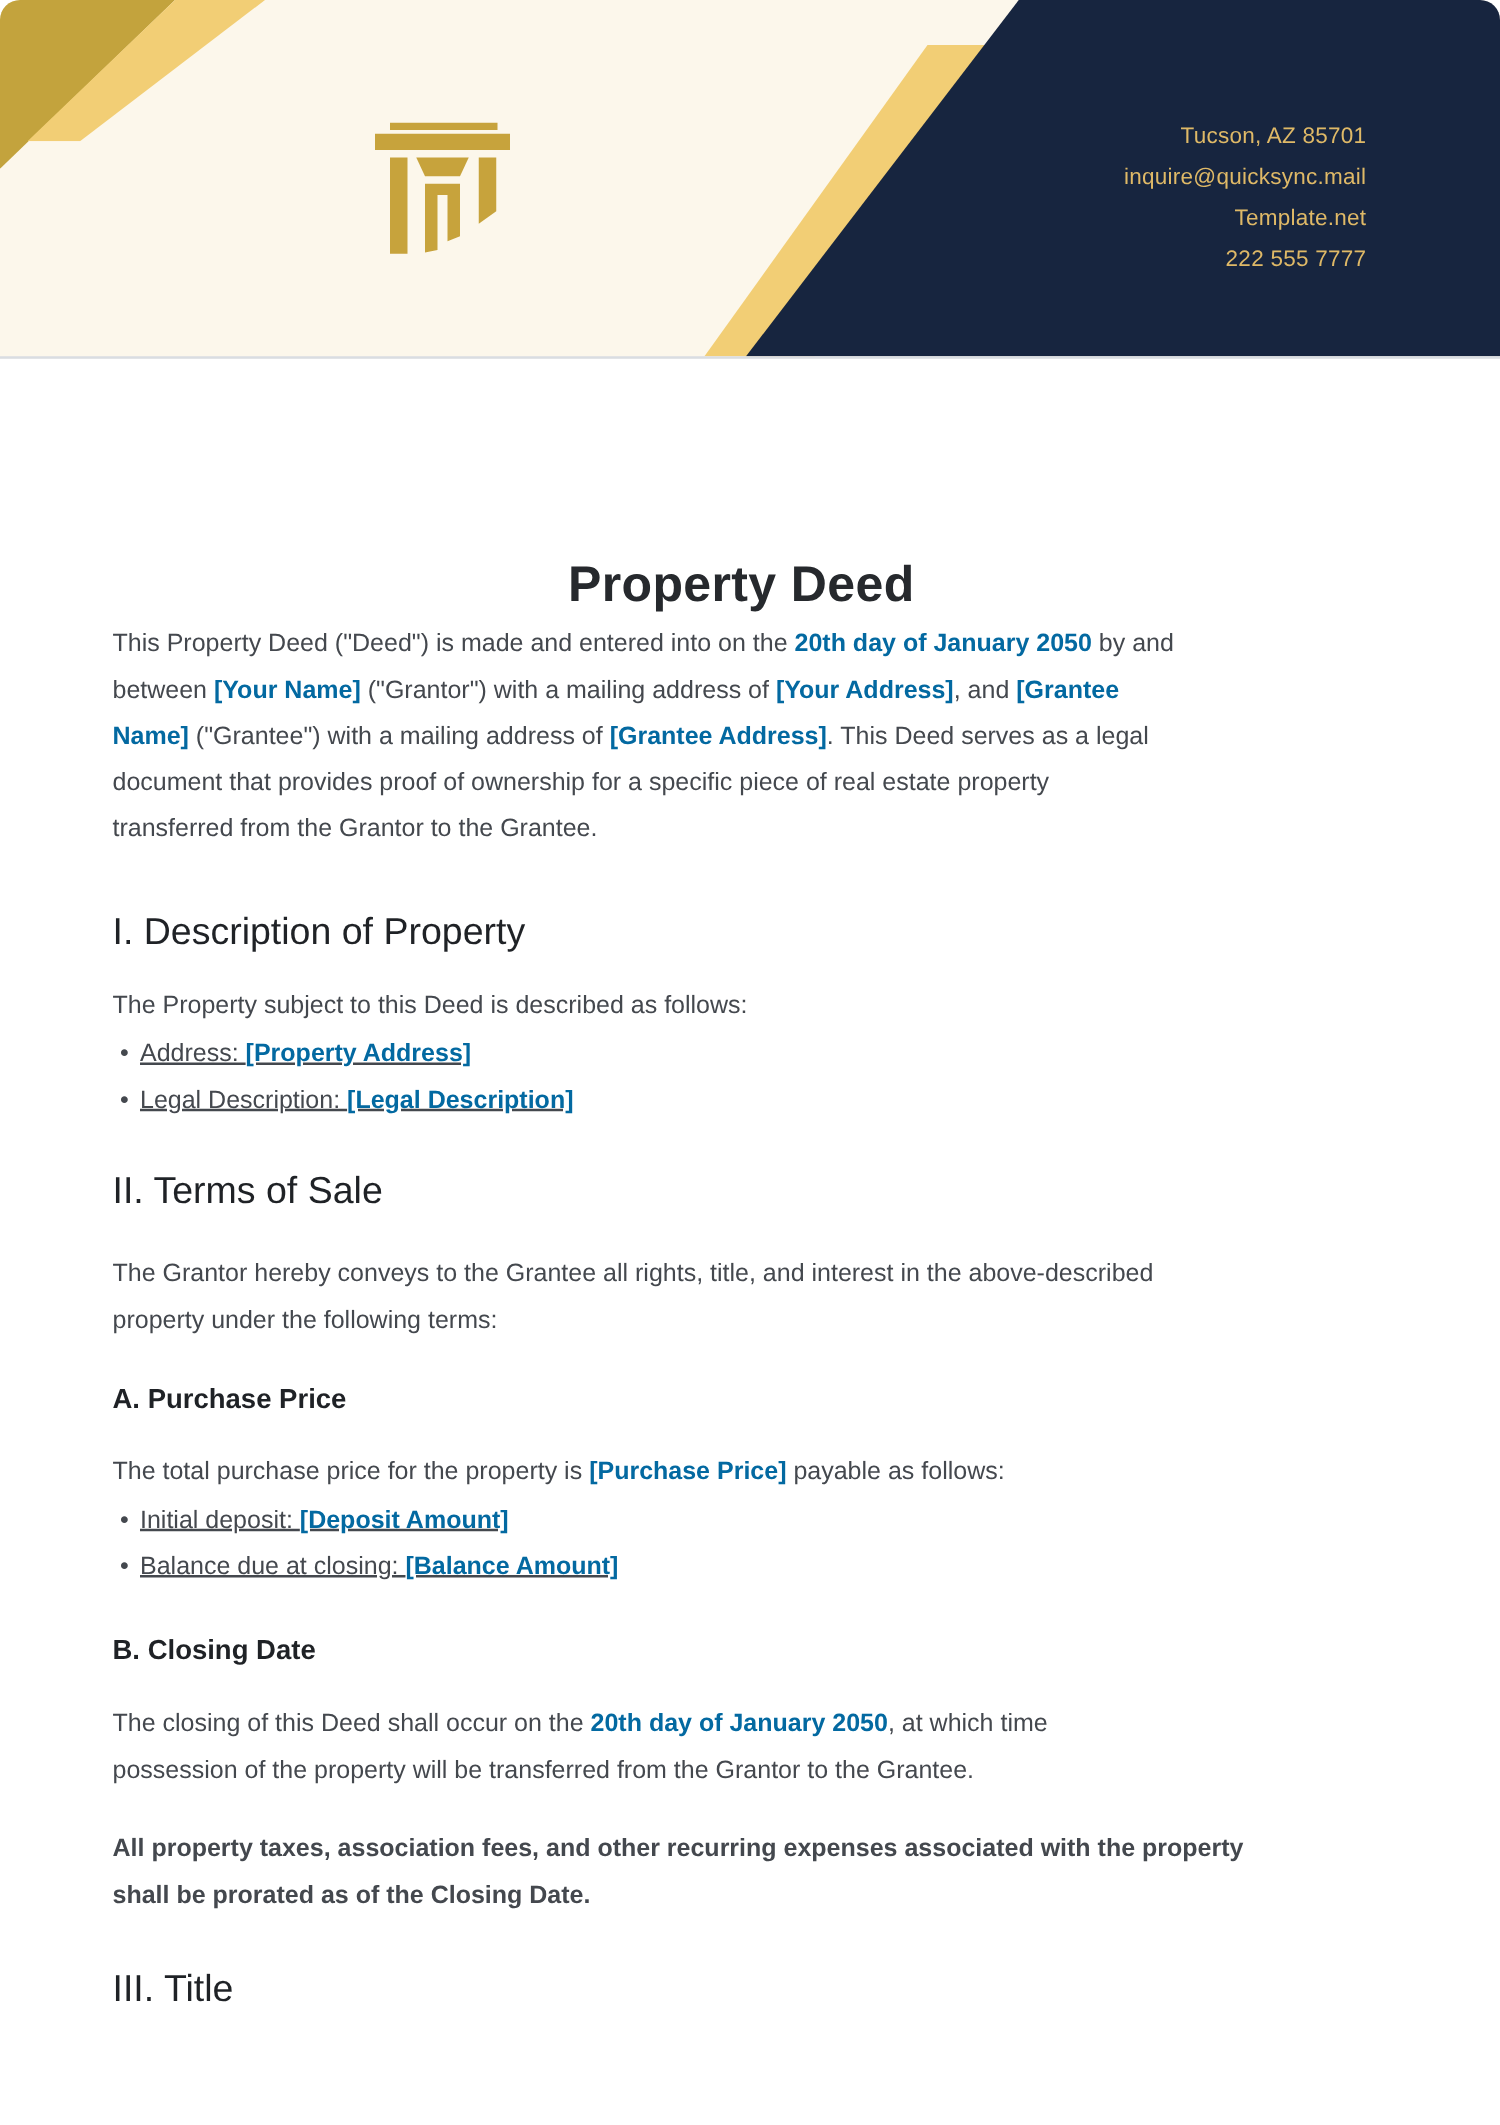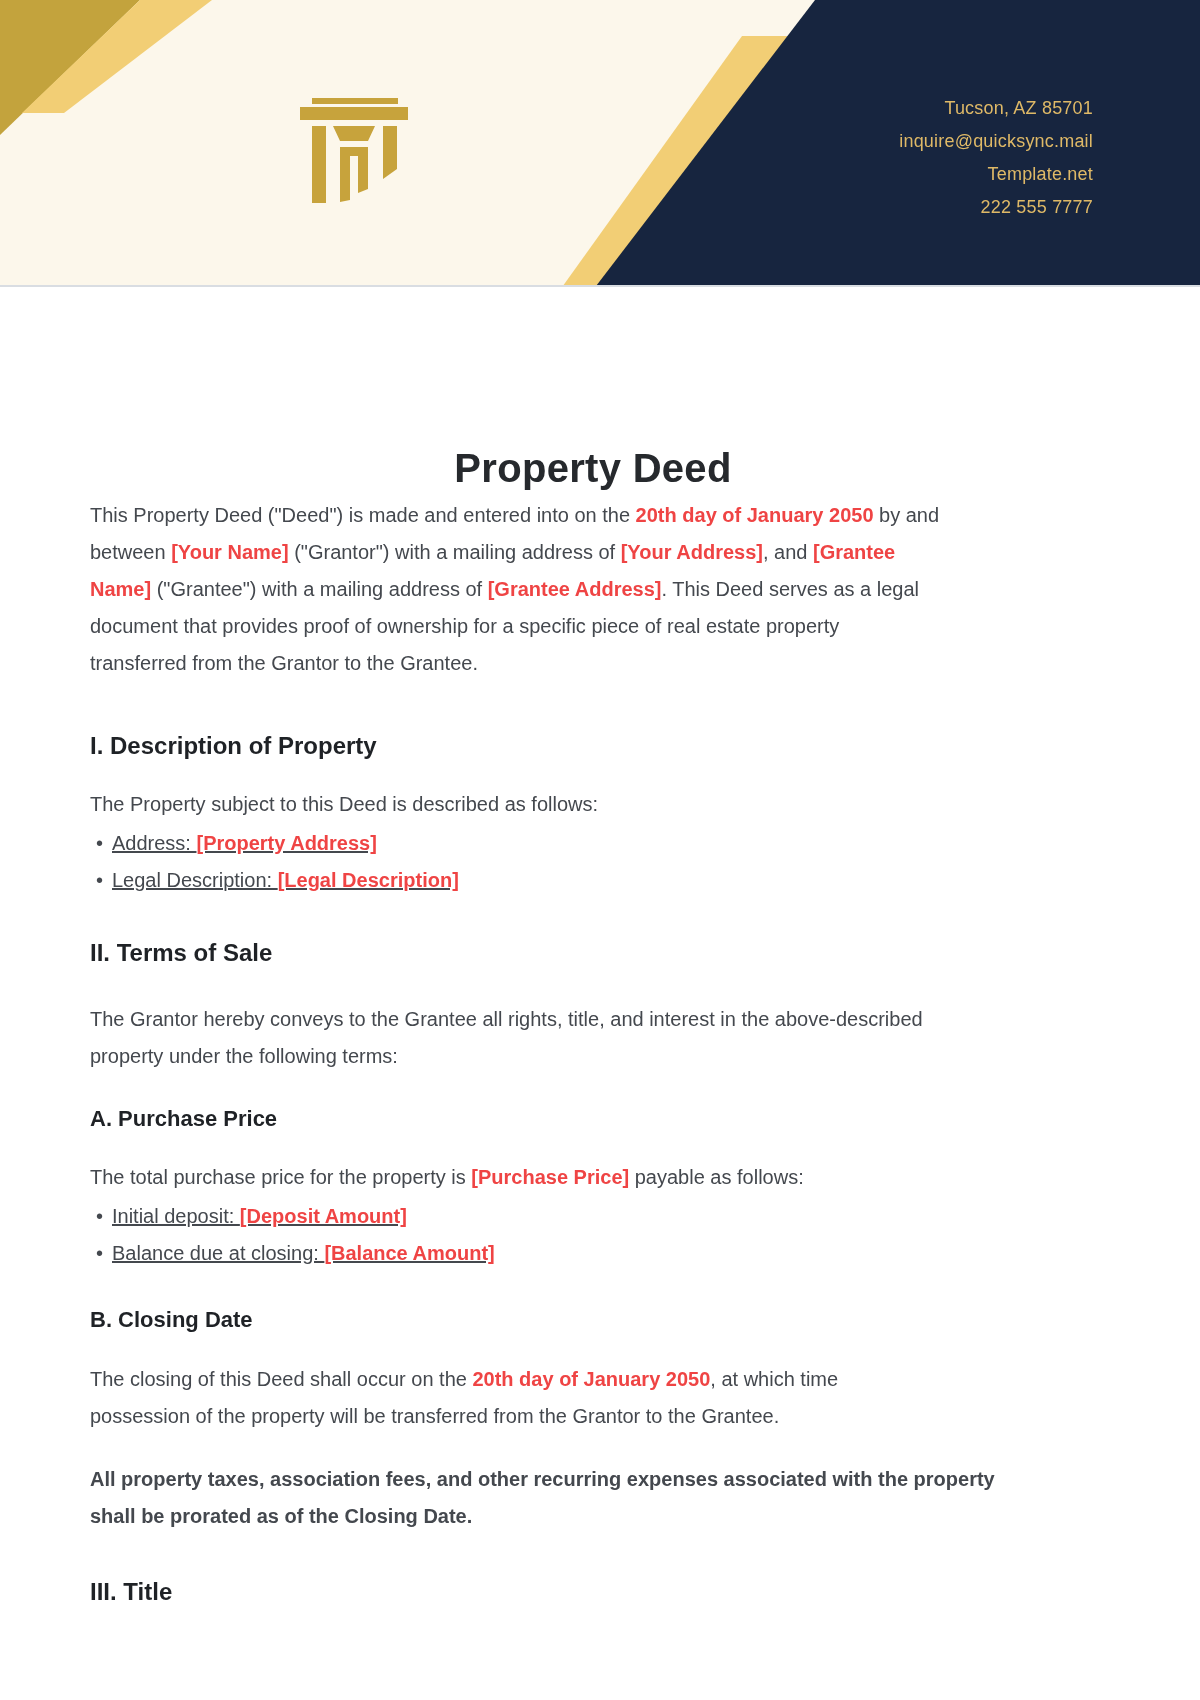--- a/index.html
+++ b/index.html
@@ -1,21 +1,21 @@
 <!DOCTYPE html>
 <html><head>
 <meta charset="utf-8">
 <style>
   * { box-sizing: border-box; }
   html, body { margin: 0; padding: 0; }
   body {
     width: 1200px; height: 1700px; background: #ffffff;
     font-family: "Liberation Sans", sans-serif;
   }
-  .page { position: relative; width: 1200px; height: 1700px; overflow: hidden; background: #fff; }
+  .page { position: relative; width: 1200px; height: 1700px; overflow: hidden; background: #fff; border-radius: 16px; }
 
   
   .hdr { position: relative; height: 287px; background: #FCF7EB; border-bottom: 2px solid #D9DDE2; overflow: hidden; }
   .sh { position: absolute; inset: 0; }
   .sh.dark-tl  { background: #C3A33D; clip-path: polygon(0 0, 140px 0, 0 135px); }
   .sh.light-tl { background: #F2CE75; clip-path: polygon(140px 0, 212px 0, 64px 113px, 22px 113px); }
   .sh.band     { background: #F2CE75; clip-path: polygon(742px 36px, 828px 36px, 648px 290px, 560px 290px); }
   .sh.navy     { background: #17253F; clip-path: polygon(815px 0, 1200px 0, 1200px 290px, 593px 290px); }
   .logo { position: absolute; left: 300px; top: 98px; width: 108px; height: 106px; fill: #C7A33C; }
   .contact {
@@ -23,22 +23,22 @@
     color: #DFB967; font-size: 18px; line-height: 33px; font-weight: 500; letter-spacing: 0.2px;
   }
 
   
   .doc { padding: 0 104px 0 90px; color: #44484E; font-size: 20px; }
   .doc h1 {
     margin: 161px 0 0 0; font-size: 40px; line-height: 40px; font-weight: 700;
     text-align: center; color: #26292D; letter-spacing: 0.3px;
   }
   .doc p { margin: 0; line-height: 37px; }
-  .doc b, .doc .ph { font-weight: 700; color: #ef4444; }
-  .doc h2 { margin: 0; font-size: 24px; line-height: 34px; font-weight: 700; color: #1F2226; }
+  .doc b, .doc .ph { font-weight: 700; color: #0369a1; }
+  .doc h2 { margin: 0; font-size: 30px; line-height: 34px; font-weight: 400; color: #1F2226; }
   .doc h3 { margin: 0; font-size: 22px; line-height: 27px; font-weight: 700; color: #1F2226; }
   .doc ul { list-style: none; margin: 0; padding: 0; text-decoration: underline; }
   .doc li { position: relative; padding-left: 22px; line-height: 37px; }
   .doc li::before { content: "\2022"; position: absolute; left: 6px; color: #44484E; }
 
   .intro    { margin-top: 9px  !important; }
   .mt-h2-1  { margin-top: 47px !important; }
   .mt-p1    { margin-top: 23px !important; }
   .mt-ul1   { margin-top: 2px  !important; }
   .mt-h2-2  { margin-top: 37px !important; }

